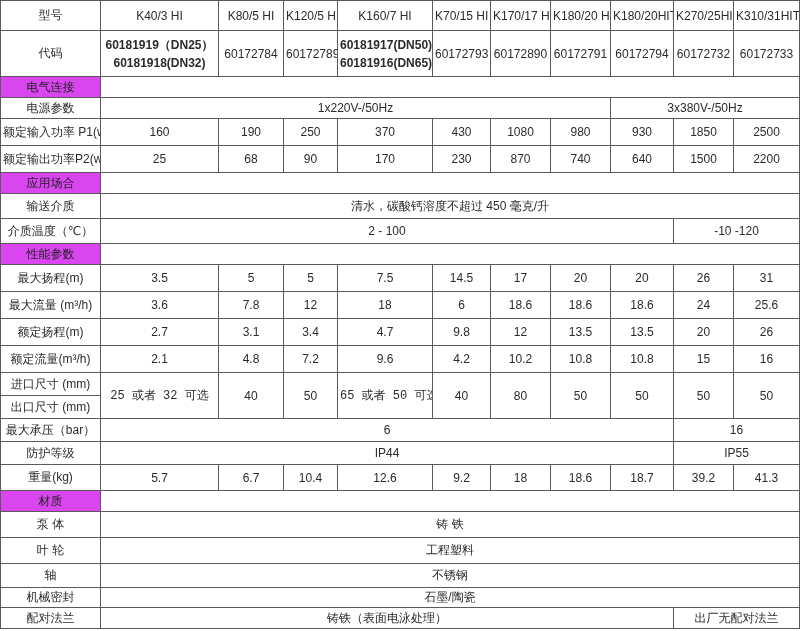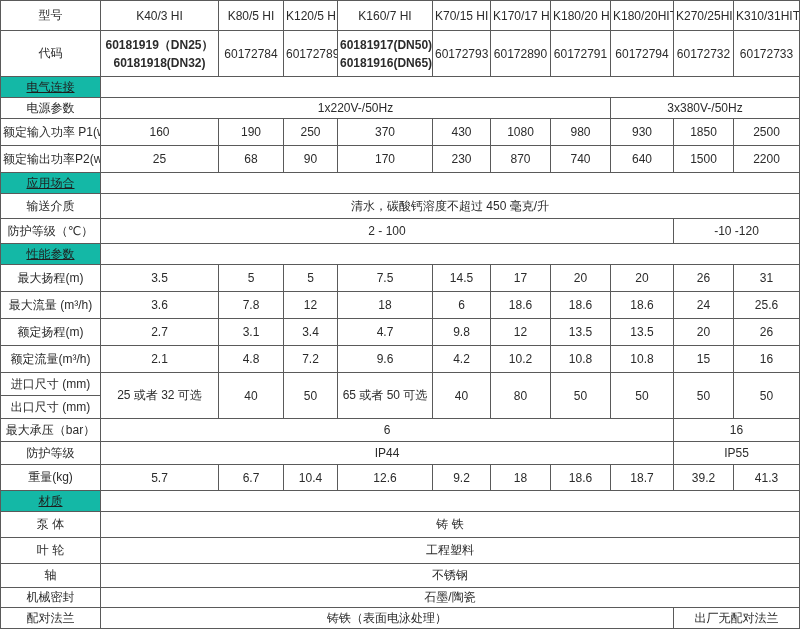--- a/index.html
+++ b/index.html
@@ -23,30 +23,29 @@
     padding:0 2px;
     overflow:hidden;
   }
   td.label{
     text-align:left;
     padding:0 4px;
     font-size:11.5px;
     white-space:nowrap;
   }
   td.sec{
-    background:#14b8a6;
+    background:#d946ef;
     text-align:left;
     padding:0 4px;
     font-size:11.5px;
     color:#1f1f1f;
-    text-decoration:underline;
   }
   td.model{white-space:nowrap;font-size:12px;margin-left:12px;}
   td.pre{white-space:pre-line;line-height:1.5;font-size:11.5px;font-weight:bold;}
-  td.small{font-size:11.5px;white-space:nowrap;}
+  td.small{font-size:11.5px;white-space:nowrap;font-family:Liberation Mono, monospace;}
   
   tr.r-model{height:30px}
   tr.r-code{height:46px}
   tr.r-sec{height:21px}
   tr.r-power{height:21px}
   tr.r-std{height:27px}
   tr.r-med{height:25px}
   tr.r-dim{height:23px}
   tr.r-weight{height:26px}
   tr.r-mat{height:26px}
@@ -146,21 +145,21 @@
     <td class="sec">应用场合</td>
     <td colspan="10"></td>
   </tr>
 
   <tr class="r-med">
     <td class="label">输送介质</td>
     <td colspan="10">清水，碳酸钙溶度不超过 450 毫克/升</td>
   </tr>
 
   <tr class="r-med">
-    <td class="label">防护等级（℃）</td>
+    <td class="label">介质温度（℃）</td>
     <td colspan="8">2 - 100</td>
     <td colspan="2">-10 -120</td>
   </tr>
 
   <tr class="r-sec">
     <td class="sec">性能参数</td>
     <td colspan="10"></td>
   </tr>
 
   <tr class="r-std">

